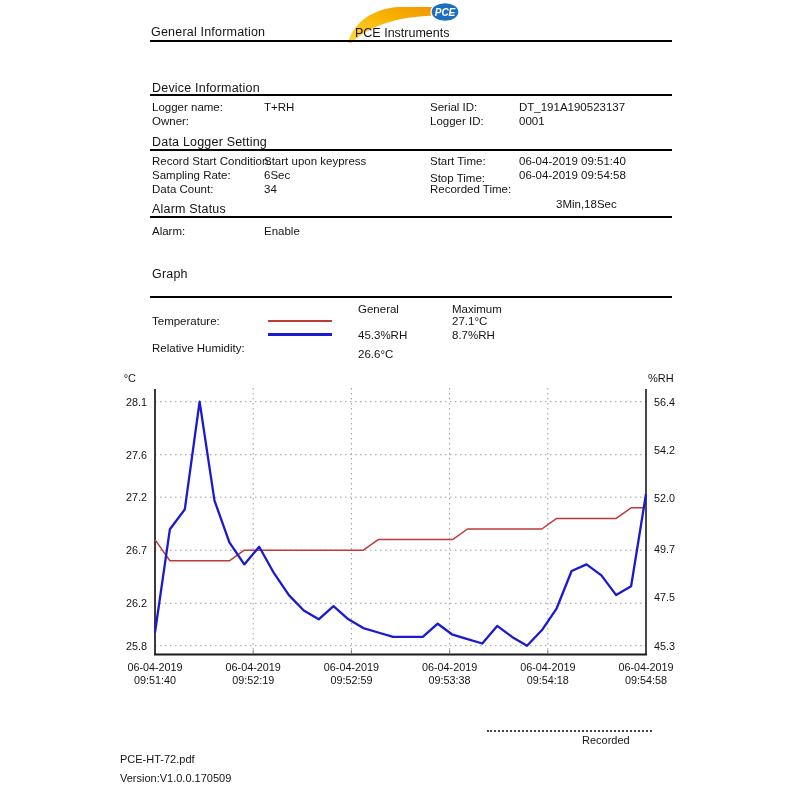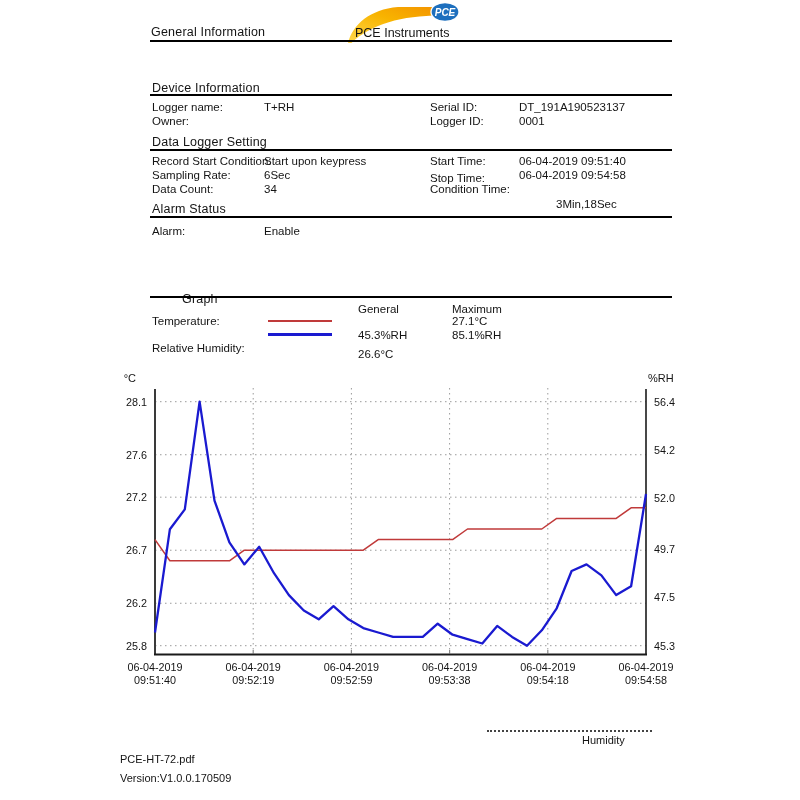--- a/index.html
+++ b/index.html
@@ -59,43 +59,43 @@
 <span class="abs cell c3" style="top:155px;">Start Time:</span>
 <span class="abs cell c4" style="top:155px;">06-04-2019 09:51:40</span>
 
 <span class="abs cell c1" style="top:169px;">Sampling Rate:</span>
 <span class="abs cell c2" style="top:169px;">6Sec</span>
 <span class="abs cell c3" style="top:172px;">Stop Time:</span>
 <span class="abs cell c4" style="top:169px;">06-04-2019 09:54:58</span>
 
 <span class="abs cell c1" style="top:183px;">Data Count:</span>
 <span class="abs cell c2" style="top:183px;">34</span>
-<span class="abs cell c3" style="top:183px;">Condition Time:</span>
+<span class="abs cell c3" style="top:183px;">Recorded Time:</span>
 <span class="abs cell c4" style="top:198px;margin-left:37px;">3Min,18Sec</span>
 
 <div class="abs sec-title" style="left:152px; top:202px;">Alarm Status</div>
 <div class="abs rule" style="top:216px; height:1.5px;"></div>
 <span class="abs cell c1" style="top:225px;">Alarm:</span>
 <span class="abs cell c2" style="top:225px;">Enable</span>
 
-<div class="abs sec-title" style="left:152px; top:292px;margin-left:30px;">Graph</div>
+<div class="abs sec-title" style="left:152px; top:267px;">Graph</div>
 <div class="abs rule" style="top:296px; height:1.5px;"></div>
 
 <span class="abs leg-head" style="left:358px; top:303px;">General</span>
 <span class="abs leg-head" style="left:452px; top:303px;">Maximum</span>
 
 <span class="abs cell" style="left:152px; top:315px;">Temperature:</span>
 <div class="abs swatch" style="left: 268px; top: 320px; background: rgb(192, 58, 58);"></div>
 <span class="abs cell" style="left:358px; top:315px;margin-top:33px;">26.6°C</span>
 <span class="abs cell" style="left:452px; top:315px;">27.1°C</span>
 
 <span class="abs cell" style="left:152px; top:342px;">Relative Humidity:</span>
 <div class="abs swatch" style="left: 268px; top: 333px; height: 2.5px; background: rgb(26, 26, 208);"></div>
 <span class="abs cell" style="left:358px; top:329px;">45.3%RH</span>
-<span class="abs cell" style="left:452px; top:329px;">85.1%RH</span>
+<span class="abs cell" style="left:452px; top:329px;">8.7%RH</span>
 
 <svg id="chart-svg" class="abs" style="left:100px; top:368px;" width="580" height="330" viewBox="0 0 580 330">
     <line x1="153.2" y1="20" x2="153.2" y2="286.5" stroke="#9a9a9a" stroke-width="1" stroke-dasharray="1.5,3.5"></line>
     <line x1="251.4" y1="20" x2="251.4" y2="286.5" stroke="#9a9a9a" stroke-width="1" stroke-dasharray="1.5,3.5"></line>
     <line x1="349.6" y1="20" x2="349.6" y2="286.5" stroke="#9a9a9a" stroke-width="1" stroke-dasharray="1.5,3.5"></line>
     <line x1="447.8" y1="20" x2="447.8" y2="286.5" stroke="#9a9a9a" stroke-width="1" stroke-dasharray="1.5,3.5"></line>
     <line x1="55" y1="33.69999999999999" x2="546" y2="33.69999999999999" stroke="#9a9a9a" stroke-width="1" stroke-dasharray="1.5,3.5"></line>
     <line x1="55" y1="86.74347826086955" x2="546" y2="86.74347826086955" stroke="#9a9a9a" stroke-width="1" stroke-dasharray="1.5,3.5"></line>
     <line x1="55" y1="129.1782608695654" x2="546" y2="129.1782608695654" stroke="#9a9a9a" stroke-width="1" stroke-dasharray="1.5,3.5"></line>
     <line x1="55" y1="182.22173913043497" x2="546" y2="182.22173913043497" stroke="#9a9a9a" stroke-width="1" stroke-dasharray="1.5,3.5"></line>
@@ -126,15 +126,15 @@
     <text x="153.2" y="303" text-anchor="middle" font-size="10.8" fill="#141414"><tspan x="153.2" y="303">06-04-2019</tspan><tspan x="153.2" y="316">09:52:19</tspan></text>
     <text x="251.4" y="303" text-anchor="middle" font-size="10.8" fill="#141414"><tspan x="251.4" y="303">06-04-2019</tspan><tspan x="251.4" y="316">09:52:59</tspan></text>
     <text x="349.6" y="303" text-anchor="middle" font-size="10.8" fill="#141414"><tspan x="349.6" y="303">06-04-2019</tspan><tspan x="349.6" y="316">09:53:38</tspan></text>
     <text x="447.8" y="303" text-anchor="middle" font-size="10.8" fill="#141414"><tspan x="447.8" y="303">06-04-2019</tspan><tspan x="447.8" y="316">09:54:18</tspan></text>
     <text x="546" y="303" text-anchor="middle" font-size="10.8" fill="#141414"><tspan x="546" y="303">06-04-2019</tspan><tspan x="546" y="316">09:54:58</tspan></text>
     <polyline points="55.0,171.6 69.9,192.8 84.8,192.8 99.6,192.8 114.5,192.8 129.4,192.8 144.3,182.2 159.2,182.2 174.0,182.2 188.9,182.2 203.8,182.2 218.7,182.2 233.5,182.2 248.4,182.2 263.3,182.2 278.2,171.6 293.1,171.6 307.9,171.6 322.8,171.6 337.7,171.6 352.6,171.6 367.5,161.0 382.3,161.0 397.2,161.0 412.1,161.0 427.0,161.0 441.8,161.0 456.7,150.4 471.6,150.4 486.5,150.4 501.4,150.4 516.2,150.4 531.1,139.8 546.0,139.8" fill="none" stroke="#c03a3a" stroke-width="1.5" stroke-linejoin="round"></polyline>
     <polyline points="55.0,264.5 69.9,161.2 84.8,141.4 99.6,33.7 114.5,132.6 129.4,174.4 144.3,196.4 159.2,178.8 174.0,205.2 188.9,227.1 203.8,242.5 218.7,251.3 233.5,238.1 248.4,251.3 263.3,260.1 278.2,264.5 293.1,268.9 307.9,268.9 322.8,268.9 337.7,255.7 352.6,266.7 367.5,271.1 382.3,275.5 397.2,257.9 412.1,268.9 427.0,277.7 441.8,262.3 456.7,240.3 471.6,203.0 486.5,196.4 501.4,207.4 516.2,227.1 531.1,218.3 546.0,126.0" fill="none" stroke="#1a1ad0" stroke-width="2.3" stroke-linejoin="round"></polyline>
   </svg>
 
 <div class="abs sig-line"></div>
-<div class="abs footer-text" style="left:582px; top:734px;">Humidity</div>
+<div class="abs footer-text" style="left:582px; top:734px;">Recorded</div>
 <div class="abs footer-text" style="left:120px; top:753px;">PCE-HT-72.pdf</div>
 <div class="abs footer-text" style="left:120px; top:772px;">Version:V1.0.0.170509</div>
 
 </body></html>

